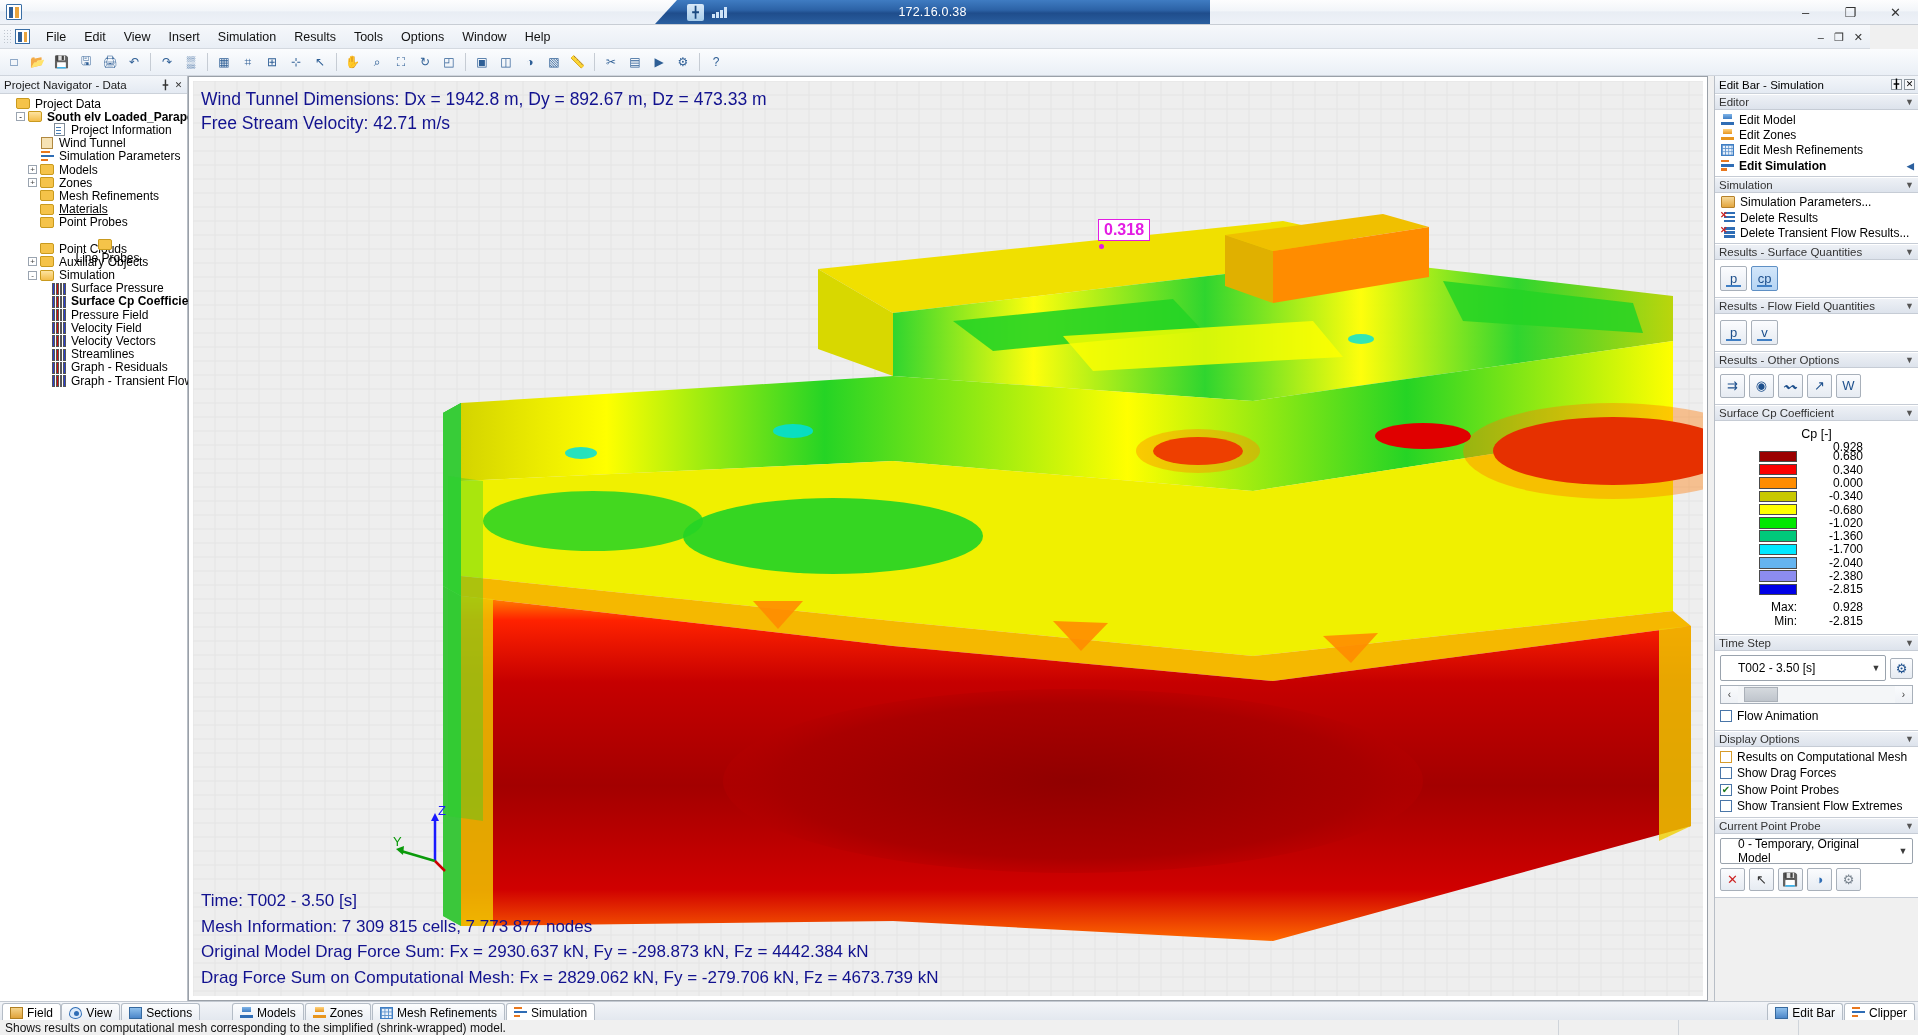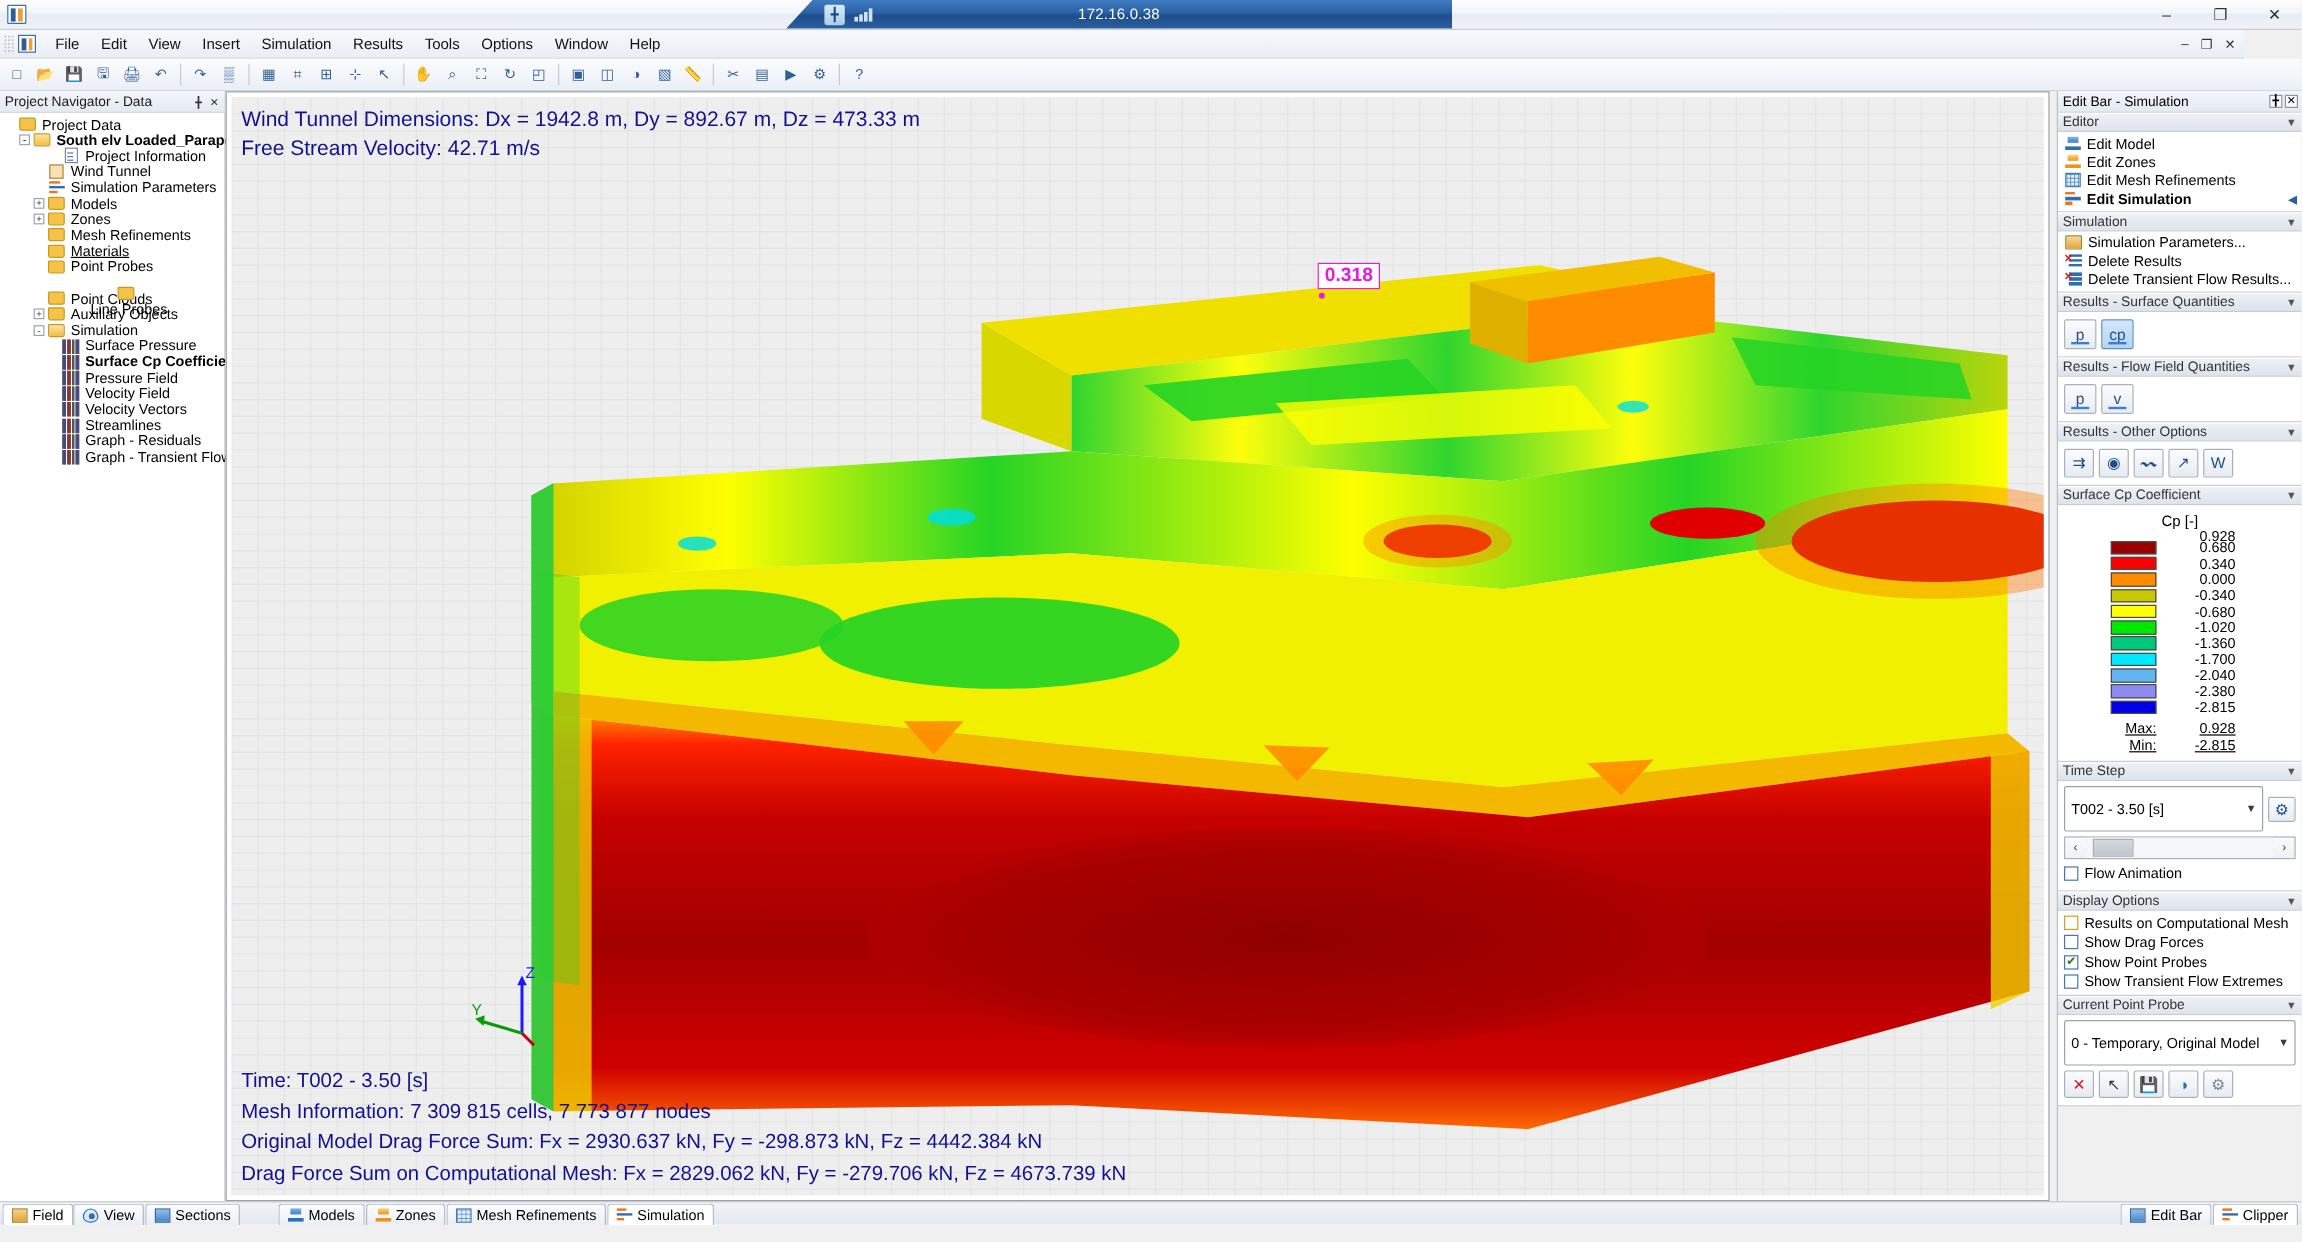--- a/index.html
+++ b/index.html
@@ -230,28 +230,28 @@
   }
   .qbtn.on { background: linear-gradient(to bottom,#d2e6fa,#b5d4f3); border-color:#5e8fc4; }
   .qbtn .ul { position:absolute; bottom:3px; left:5px; right:5px; height:2px; background:#3f7ec4;}
 
   .legend-wrap { background: #fff; border-bottom: 1px solid #c6ccd5; padding: 4px 0 6px 0; }
   .legend-title { text-align: center; font-size: 12.5px; margin: 2px 0 4px 0; }
   .legend-rows { padding-left: 44px; }
   .legend-row { display: flex; align-items: center; height: 13.3px; }
   .legend-swatch { width: 38px; height: 11.5px; border: 1px solid #4a4a4a; }
   .legend-val { width: 52px; text-align: right; font-size: 12px; margin-left: 14px; }
-  .legend-minmax { margin-top: 4px; padding-left: 44px; font-size: 12px; text-decoration: underline; }
+  .legend-minmax { margin-top: 4px; padding-left: 44px; font-size: 12px; }
   .legend-minmax div { display: flex; }
   .legend-minmax .k { width: 38px; text-align: right; }
   .legend-minmax .v { width: 52px; text-align: right; margin-left: 14px; }
 
   .combo {
-    height: 38px; border: 1px solid #9aa3ad; background: #fff; border-radius: 2px;
-    display: flex; align-items: center; padding-left: 5px; font-size: 12px;
+    height: 26px; border: 1px solid #9aa3ad; background: #fff; border-radius: 2px;
+    display: flex; align-items: center; padding-left: 17px; font-size: 12px;
     position: relative;
   }
   .combo .arrow {
     margin-left: auto; width: 18px; text-align: center; color: #3a3a3a; font-size: 9px;
   }
   .sb-row { display: flex; align-items: center; height: 19px; margin-top: 4px;
     border: 1px solid #a8b0ba; background: linear-gradient(to bottom,#fafbfd,#eef1f5); }
   .sb-arrow { width: 17px; text-align: center; font-size: 10px; color: #3a3a3a; }
   .sb-track { flex: 1; height: 100%; position: relative; background: #f4f6f8;}
   .sb-thumb { position: absolute; left: 6px; top: 1px; width: 34px; bottom: 1px;
@@ -1148,14 +1148,22 @@
       <div class="tab active" style="left: 1843.98px;">
         <span class="tab-ico simul">
           <i></i>
           <i></i>
           <i></i>
         </span>
         <span>Clipper</span>
       </div>
     </div>
 
+  <div class="statusbar">
+    <span>Shows results on computational mesh corresponding to the simplified (shrink-wrapped) model.</span>
+    <div class="sb-cells">
+      <div class="sb-cell"></div>
+      <div class="sb-cell"></div>
+      <div class="sb-cell"></div>
+    </div>
+  </div>
 
 </div>
 
 </body></html>

